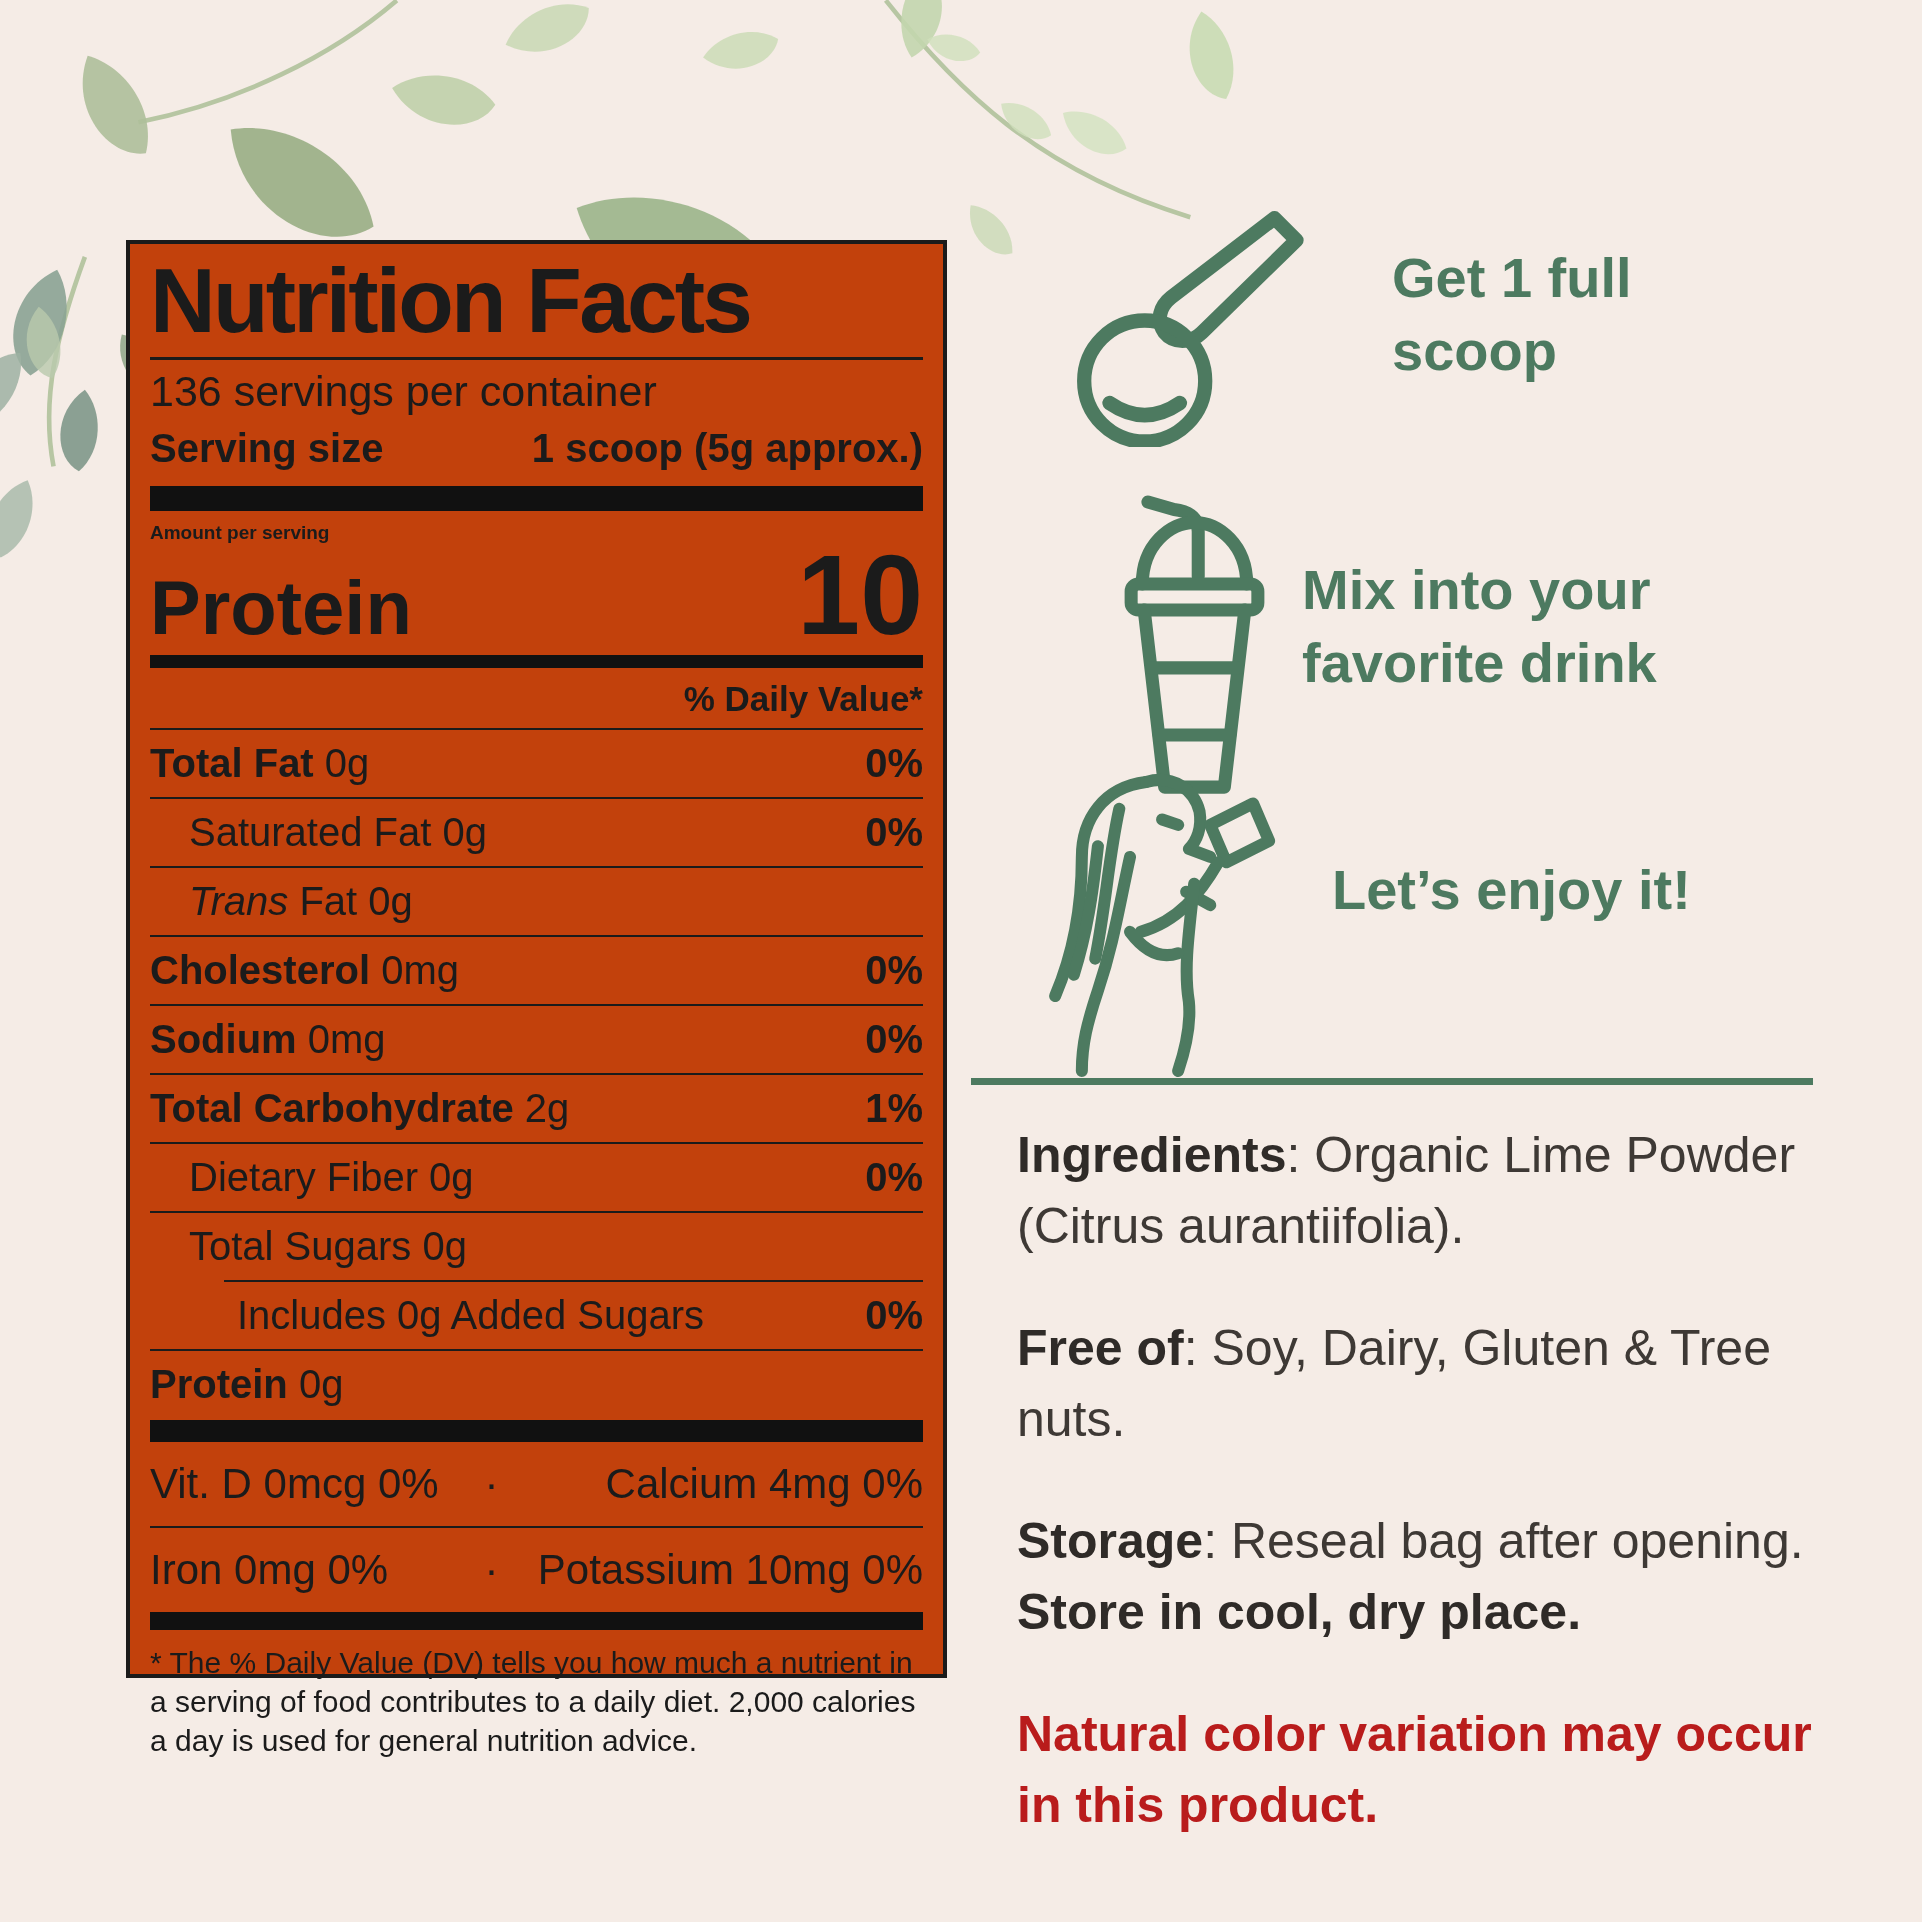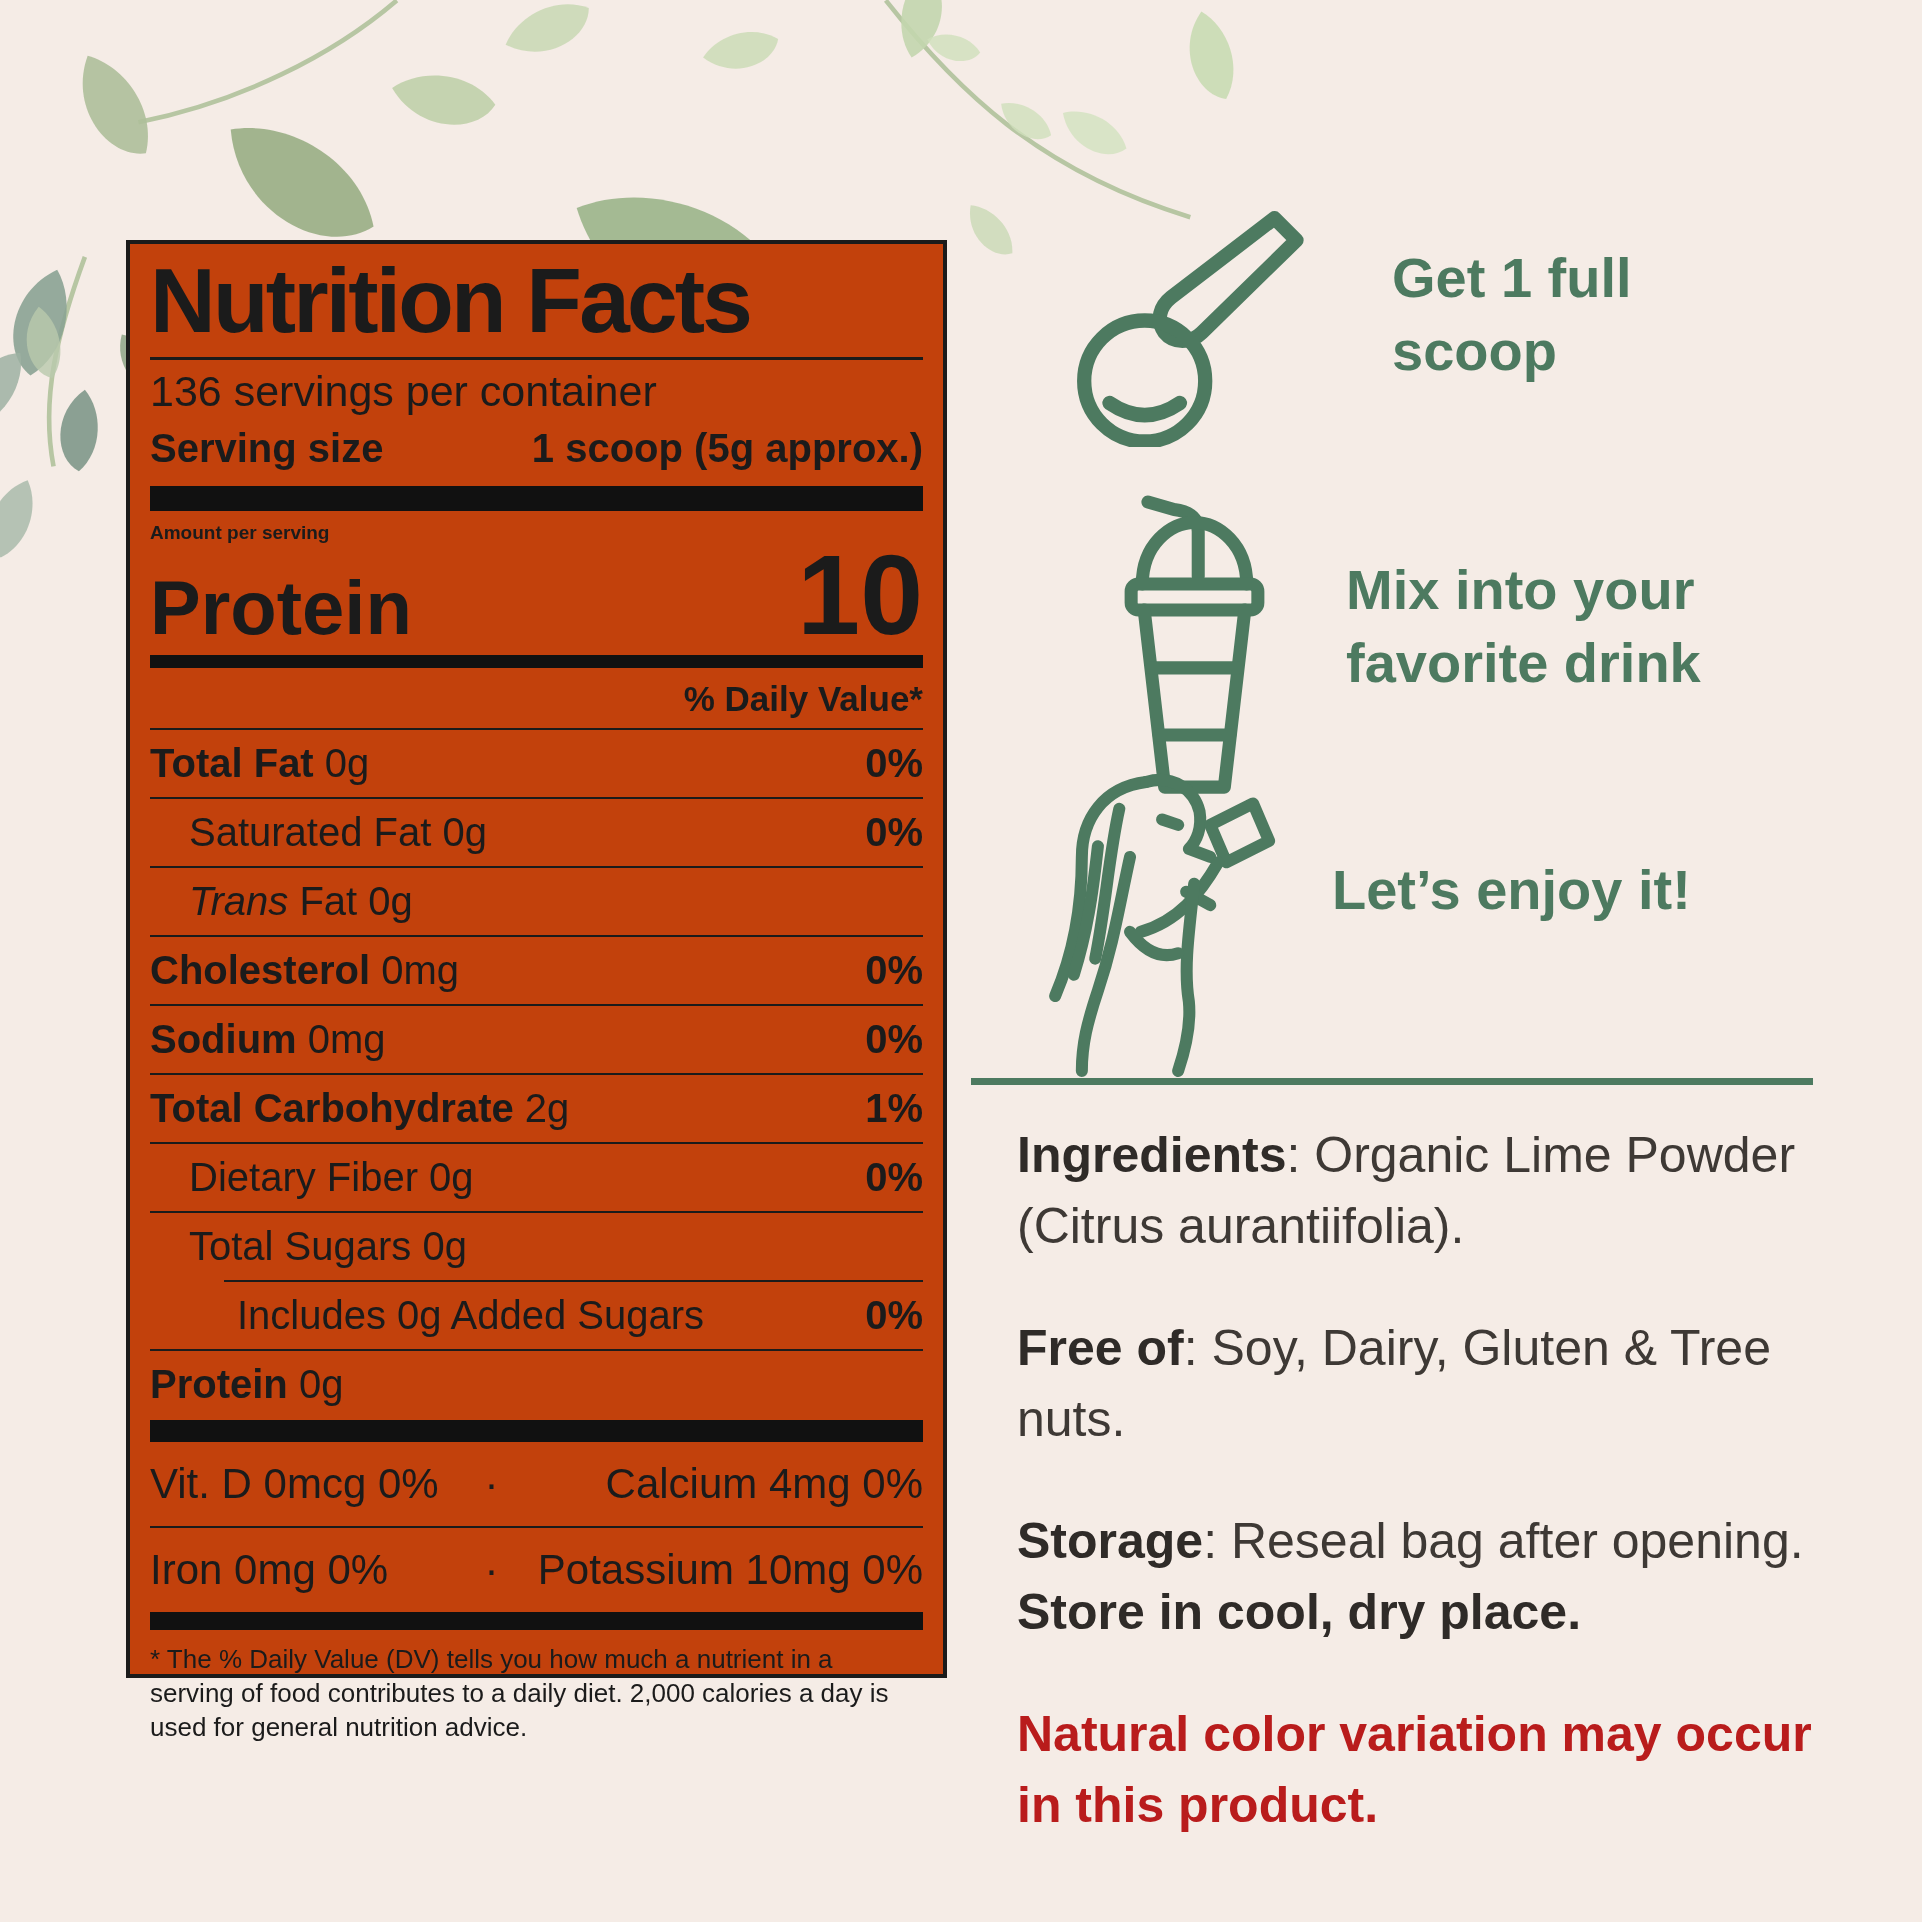--- a/index.html
+++ b/index.html
@@ -38,21 +38,21 @@
   .ind1 .nleft{padding-left:39px;}
   .ind2{margin-left:74px;}
   .ind2 .nleft{padding-left:13px;}
   .bar-after-protein{height:22px;margin-top:1.8px;}
   .mrow{display:flex;align-items:baseline;font-size:42px;padding:18px 0;}
   .mrow + .mrow{border-top:2.8px solid #1b1b1b;}
   .ml{flex:1;text-align:left;}
   .md{width:83px;text-align:center;}
   .mr{flex:1.3;text-align:right;}
   .bar-bottom{height:18.5px;}
-  .footnote{font-size:26px;line-height:1.3;margin-top:13px;}
+  .footnote{font-size:30px;line-height:1.3;margin-top:13px;}
   
   .step-icon{position:absolute;}
   .step-text{
     position:absolute;color:#4d7a60;font-weight:bold;font-size:56px;line-height:1.3;
   }
   .divider{position:absolute;left:971px;top:1078px;width:842px;height:6.5px;background:#4d7a60;}
   .info{position:absolute;left:1017px;top:1120px;width:842px;color:#3e3935;font-size:50px;line-height:1.42;}
   .info p{margin:0 0 51px 0;}
   .info .b{font-weight:bold;color:#2f2b28;margin-top:40px;}
   .note{font-weight:bold;color:#b91c1c;}
@@ -181,21 +181,21 @@
   <svg class="step-icon" style="left:1092px;top:487px;" width="205" height="317" viewBox="0 0 110 170">
     <g fill="none" stroke="#4d7a60" stroke-width="7" stroke-linecap="round" stroke-linejoin="round">
       <path d="M57 48 V24 C57 16 52 13 44 12 L30 8"></path>
       <path d="M27 52 C27 31 42 19 55 19 C68 19 83 31 83 52"></path>
       <rect x="21" y="52" width="68" height="14" rx="4"></rect>
       <path d="M28 66 L39 161 L71 161 L82 66"></path>
       <line x1="32" y1="97" x2="78" y2="97"></line>
       <line x1="36" y1="133" x2="74" y2="133"></line>
     </g>
   </svg>
-  <div class="step-text" style="left:1346px;top:554px;width:517px;">Mix into your favorite drink</div>
+  <div class="step-text" style="left:1302px;top:554px;width:517px;">Mix into your favorite drink</div>
 
   <svg class="step-icon" style="left:1023px;top:766px;" width="321" height="321" viewBox="0 0 120 120">
     <g fill="none" stroke="#4d7a60" stroke-width="4.5" stroke-linecap="round" stroke-linejoin="round">
       <path d="M46 6 C30 8 22 20 22 34 C22 54 18 72 12 86"></path>
       <path d="M28 30 C26 48 24 62 19 78"></path>
       <path d="M36 16 C32 34 31 52 27 72"></path>
       <path d="M46 6 C56 3 64 9 66 17 C67 23 65 28 62 31 L70 34"></path>
       <path d="M52 20 l6 2"></path>
       <path d="M70 22 L86 14 L92 28 L76 36 Z"></path>
       <path d="M44 62 C58 58 66 48 73 36"></path>

